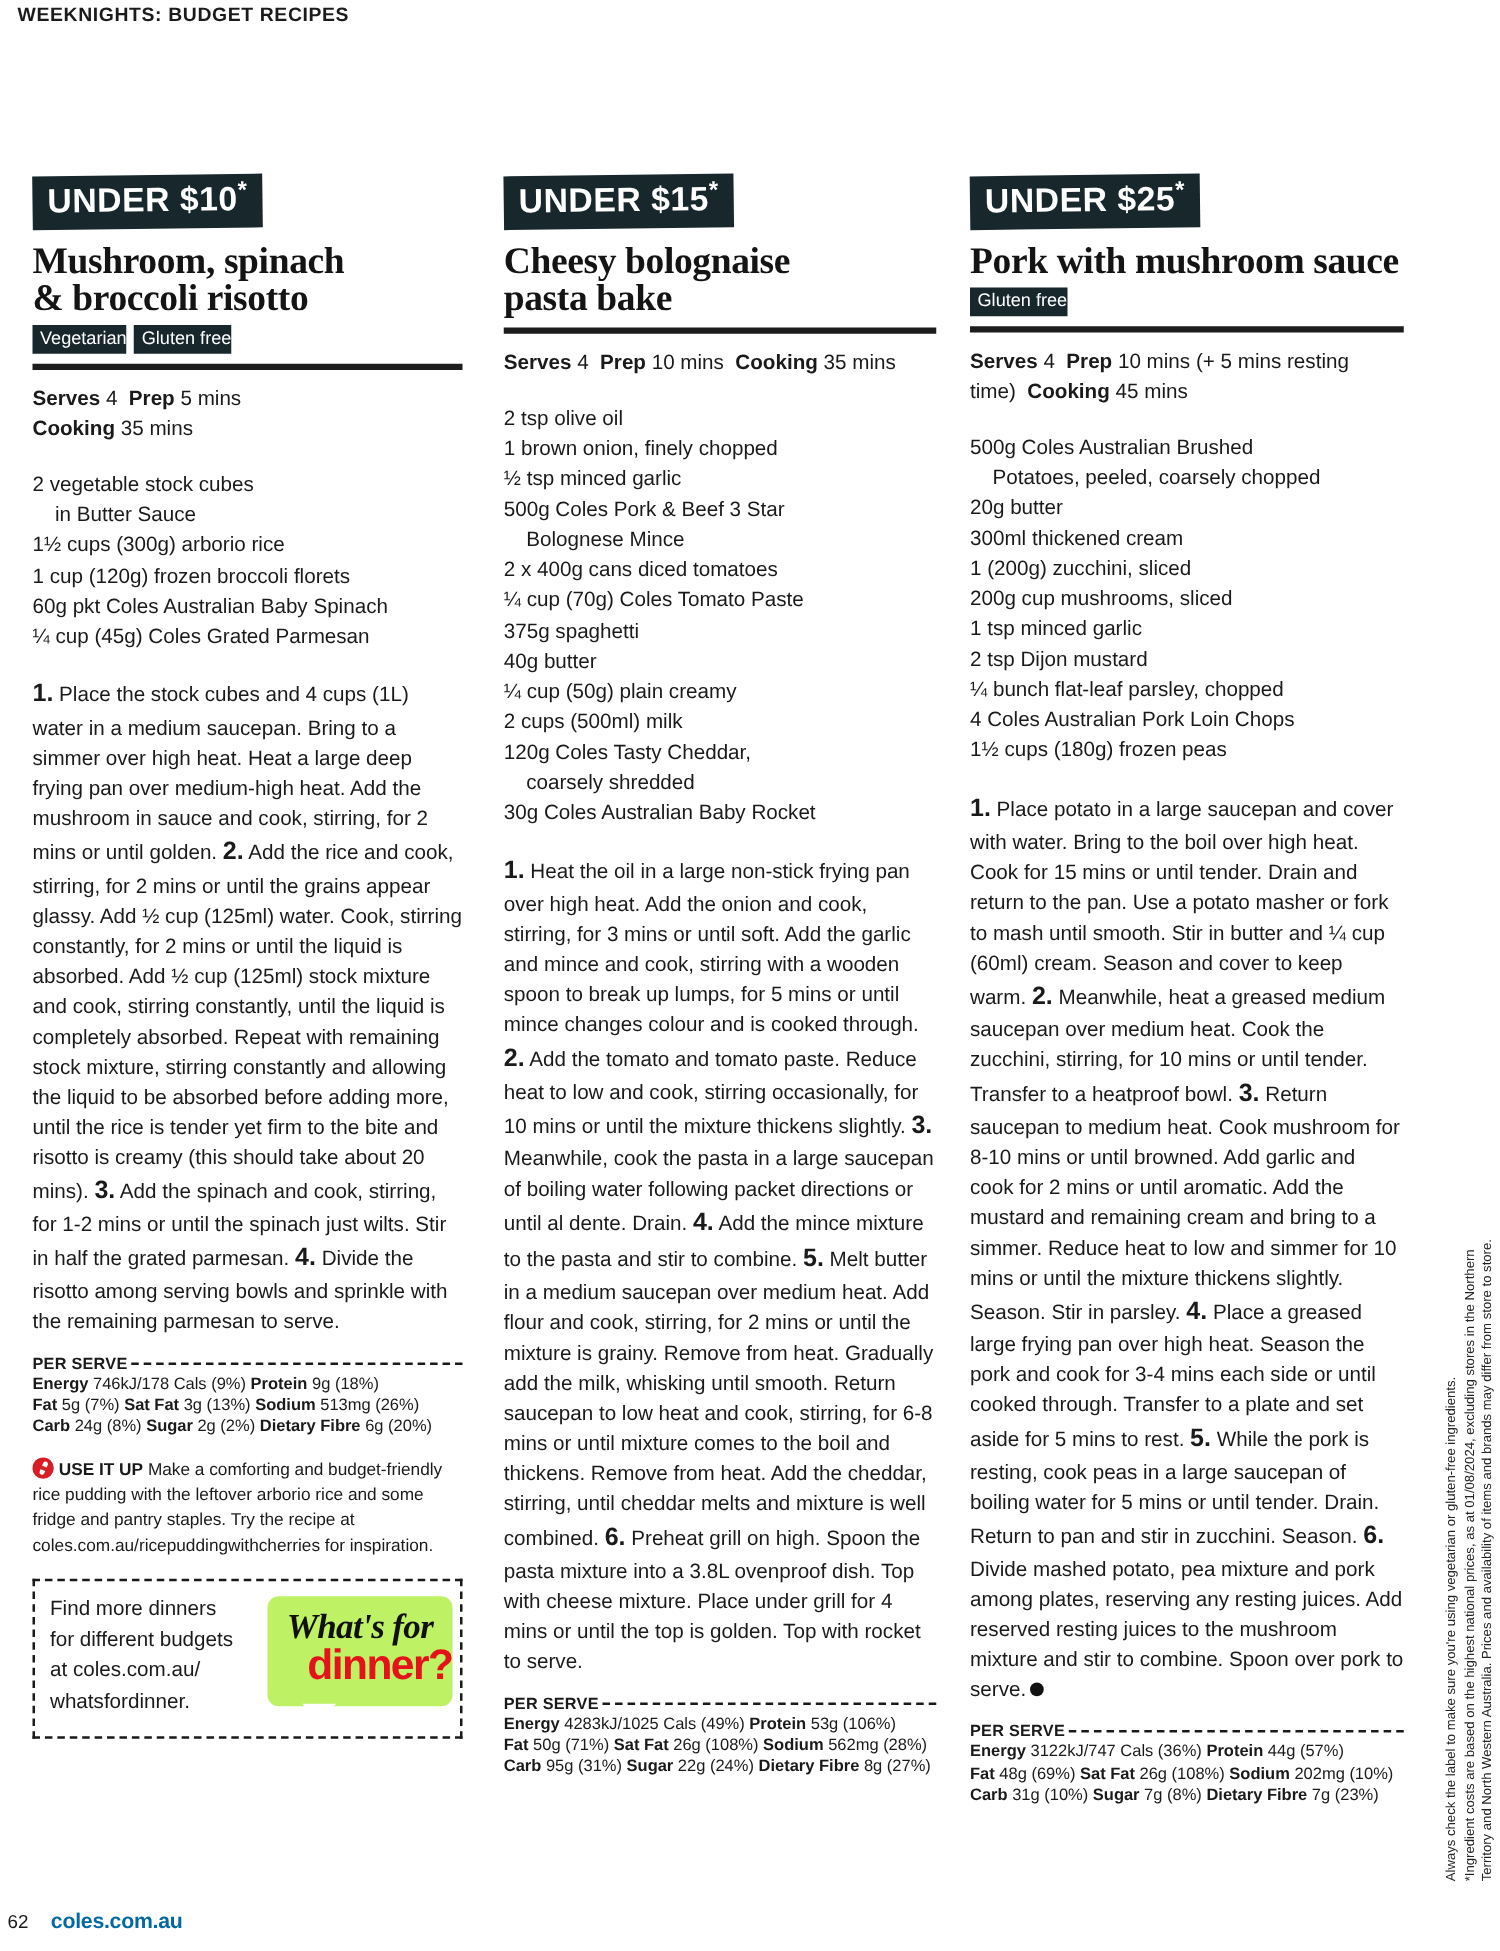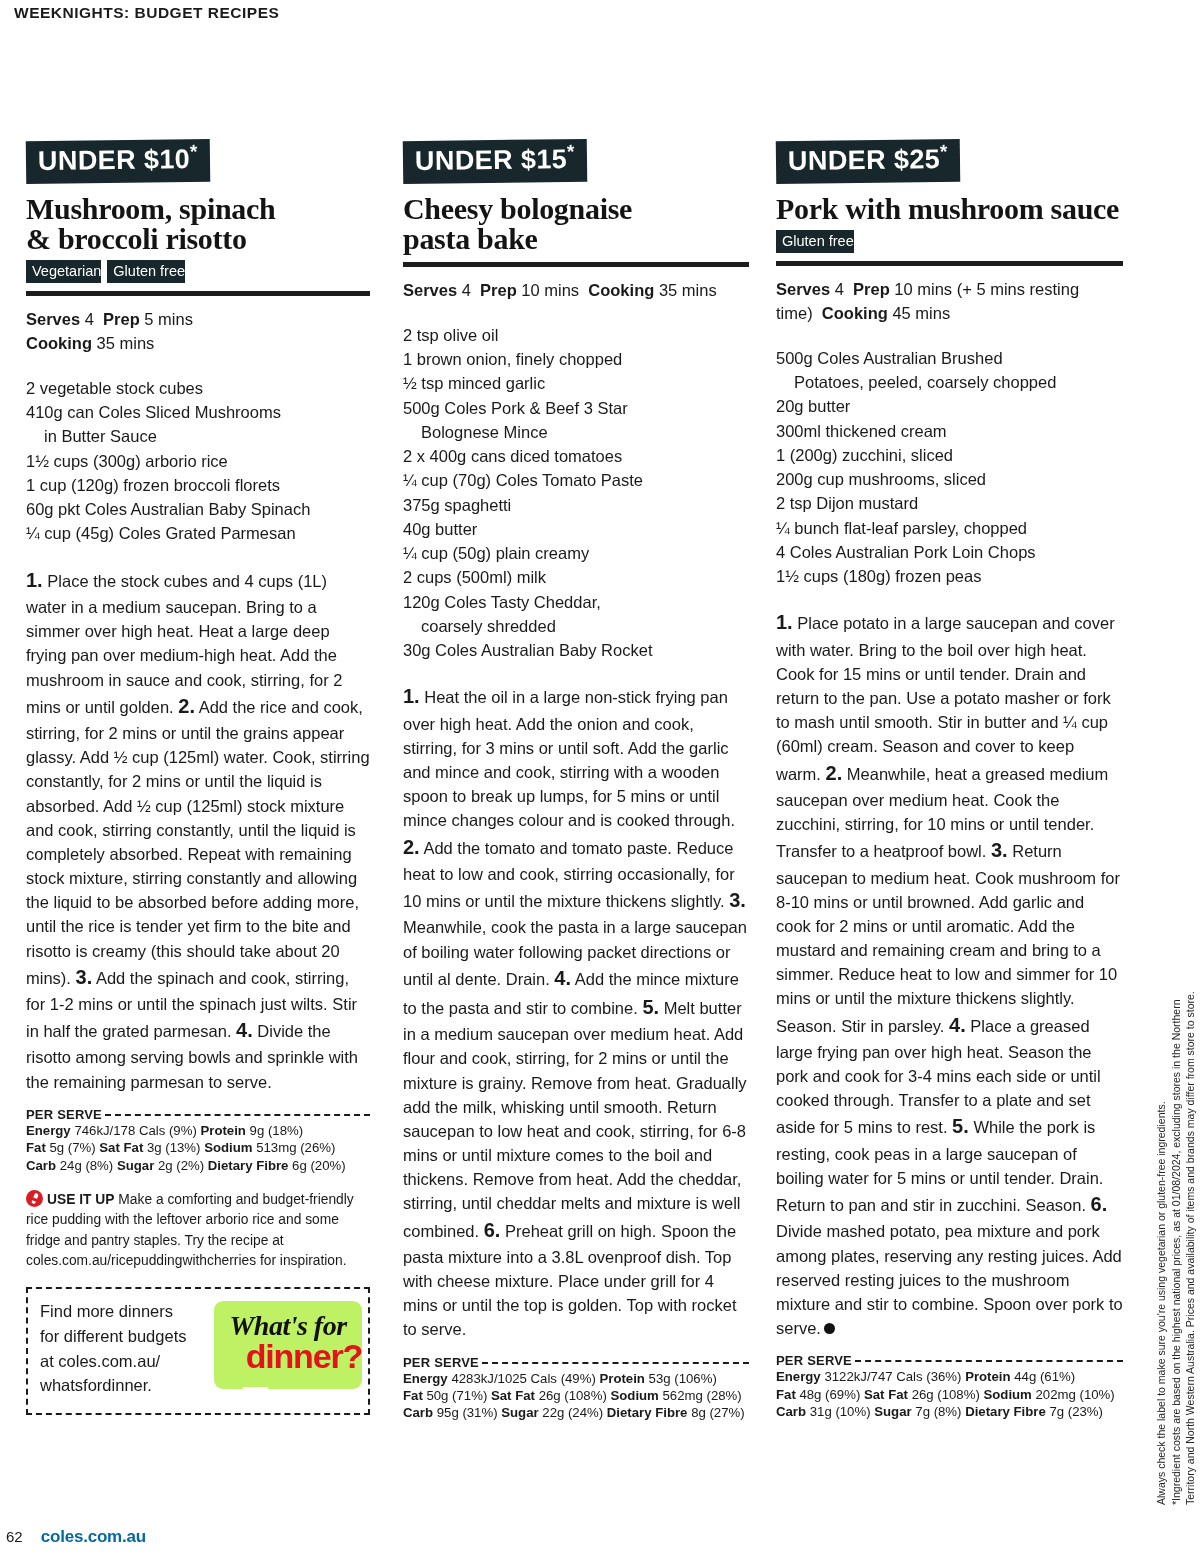--- a/index.html
+++ b/index.html
@@ -187,21 +187,20 @@
 
   <div class="running-head">WEEKNIGHTS: BUDGET RECIPES</div>
 
   <div class="cols">
     <div class="col col-1"><div class="price-flag"><span>UNDER $10</span><sup>*</sup></div><div class="recipe-title">Mushroom, spinach
 &amp; broccoli risotto</div><div class="tags">
           <span class="tag">Vegetarian</span>
           <span class="tag">Gluten free</span>
         </div><div class="rule"></div><div class="serves"><b>Serves</b> 4&nbsp; <b>Prep</b> 5 mins<br><b>Cooking</b> 35 mins</div><div class="ingredients">
           <div class="ing">2 vegetable stock cubes</div>
-          <div class="ing">410g can Coles Sliced Mushrooms</div>
           <div class="ing cont">in Butter Sauce</div>
           <div class="ing">1½ cups (300g) arborio rice</div>
           <div class="ing">1 cup (120g) frozen broccoli florets</div>
           <div class="ing">60g pkt Coles Australian Baby Spinach</div>
           <div class="ing">¼ cup (45g) Coles Grated Parmesan</div>
         </div><div class="method"><span class="step"><span class="step-num">1.</span> <span>Place the stock cubes and 4 cups (1L) water in a medium saucepan. Bring to a simmer over high heat. Heat a large deep frying pan over medium-high heat. Add the mushroom in sauce and cook, stirring, for 2 mins or until golden.</span></span> <span class="step"><span class="step-num">2.</span> <span>Add the rice and cook, stirring, for 2 mins or until the grains appear glassy. Add ½ cup (125ml) water. Cook, stirring constantly, for 2 mins or until the liquid is absorbed. Add ½ cup (125ml) stock mixture and cook, stirring constantly, until the liquid is completely absorbed. Repeat with remaining stock mixture, stirring constantly and allowing the liquid to be absorbed before adding more, until the rice is tender yet firm to the bite and risotto is creamy (this should take about 20 mins).</span></span> <span class="step"><span class="step-num">3.</span> <span>Add the spinach and cook, stirring, for 1-2 mins or until the spinach just wilts. Stir in half the grated parmesan.</span></span> <span class="step"><span class="step-num">4.</span> <span>Divide the risotto among serving bowls and sprinkle with the remaining parmesan to serve.</span></span> </div><div class="nutri">
           <div class="nutri-head">
             <span>PER SERVE</span>
             <span class="dash-line"></span>
           </div>
@@ -246,30 +245,31 @@
         </div></div>
     <div class="col col-3"><div class="price-flag"><span>UNDER $25</span><sup>*</sup></div><div class="recipe-title">Pork with mushroom sauce</div><div class="tags">
           <span class="tag">Gluten free</span>
         </div><div class="rule"></div><div class="serves"><b>Serves</b> 4&nbsp; <b>Prep</b> 10 mins (+ 5 mins resting time)&nbsp; <b>Cooking</b> 45 mins</div><div class="ingredients">
           <div class="ing">500g Coles Australian Brushed</div>
           <div class="ing cont">Potatoes, peeled, coarsely chopped</div>
           <div class="ing">20g butter</div>
           <div class="ing">300ml thickened cream</div>
           <div class="ing">1 (200g) zucchini, sliced</div>
           <div class="ing">200g cup mushrooms, sliced</div>
+          <div class="ing">1 tsp minced garlic</div>
           <div class="ing">2 tsp Dijon mustard</div>
           <div class="ing">¼ bunch flat-leaf parsley, chopped</div>
           <div class="ing">4 Coles Australian Pork Loin Chops</div>
           <div class="ing">1½ cups (180g) frozen peas</div>
         </div><div class="method"><span class="step"><span class="step-num">1.</span> <span>Place potato in a large saucepan and cover with water. Bring to the boil over high heat. Cook for 15 mins or until tender. Drain and return to the pan. Use a potato masher or fork to mash until smooth. Stir in butter and ¼ cup (60ml) cream. Season and cover to keep warm.</span></span> <span class="step"><span class="step-num">2.</span> <span>Meanwhile, heat a greased medium saucepan over medium heat. Cook the zucchini, stirring, for 10 mins or until tender. Transfer to a heatproof bowl.</span></span> <span class="step"><span class="step-num">3.</span> <span>Return saucepan to medium heat. Cook mushroom for 8-10 mins or until browned. Add garlic and cook for 2 mins or until aromatic. Add the mustard and remaining cream and bring to a simmer. Reduce heat to low and simmer for 10 mins or until the mixture thickens slightly. Season. Stir in parsley.</span></span> <span class="step"><span class="step-num">4.</span> <span>Place a greased large frying pan over high heat. Season the pork and cook for 3-4 mins each side or until cooked through. Transfer to a plate and set aside for 5 mins to rest.</span></span> <span class="step"><span class="step-num">5.</span> <span>While the pork is resting, cook peas in a large saucepan of boiling water for 5 mins or until tender. Drain. Return to pan and stir in zucchini. Season.</span></span> <span class="step"><span class="step-num">6.</span> <span>Divide mashed potato, pea mixture and pork among plates, reserving any resting juices. Add reserved resting juices to the mushroom mixture and stir to combine. Spoon over pork to serve.</span><span class="end-dot"></span></span> </div><div class="nutri">
           <div class="nutri-head">
             <span>PER SERVE</span>
             <span class="dash-line"></span>
           </div>
-          <div class="nutri-row"><b>Energy</b> <span>3122kJ/747 Cals (36%)</span> <b>Protein</b> <span>44g (61%)</span></div>
+          <div class="nutri-row"><b>Energy</b> <span>3122kJ/747 Cals (36%)</span> <b>Protein</b> <span>44g (57%)</span></div>
           <div class="nutri-row"><b>Fat</b> <span>48g (69%)</span> <b>Sat Fat</b> <span>26g (108%)</span> <b>Sodium</b> <span>202mg (10%)</span></div>
           <div class="nutri-row"><b>Carb</b> <span>31g (10%)</span> <b>Sugar</b> <span>7g (8%)</span> <b>Dietary Fibre</b> <span>7g (23%)</span></div>
         </div></div>
   </div>
 
   <div class="vcredit-wrap">
     <div class="vcredit-inner">
         <div>Always check the label to make sure you're using vegetarian or gluten-free ingredients.</div>
         <div>*Ingredient costs are based on the highest national prices, as at 01/08/2024, excluding stores in the Northern</div>
         <div>Territory and North Western Australia. Prices and availability of items and brands may differ from store to store.</div>

